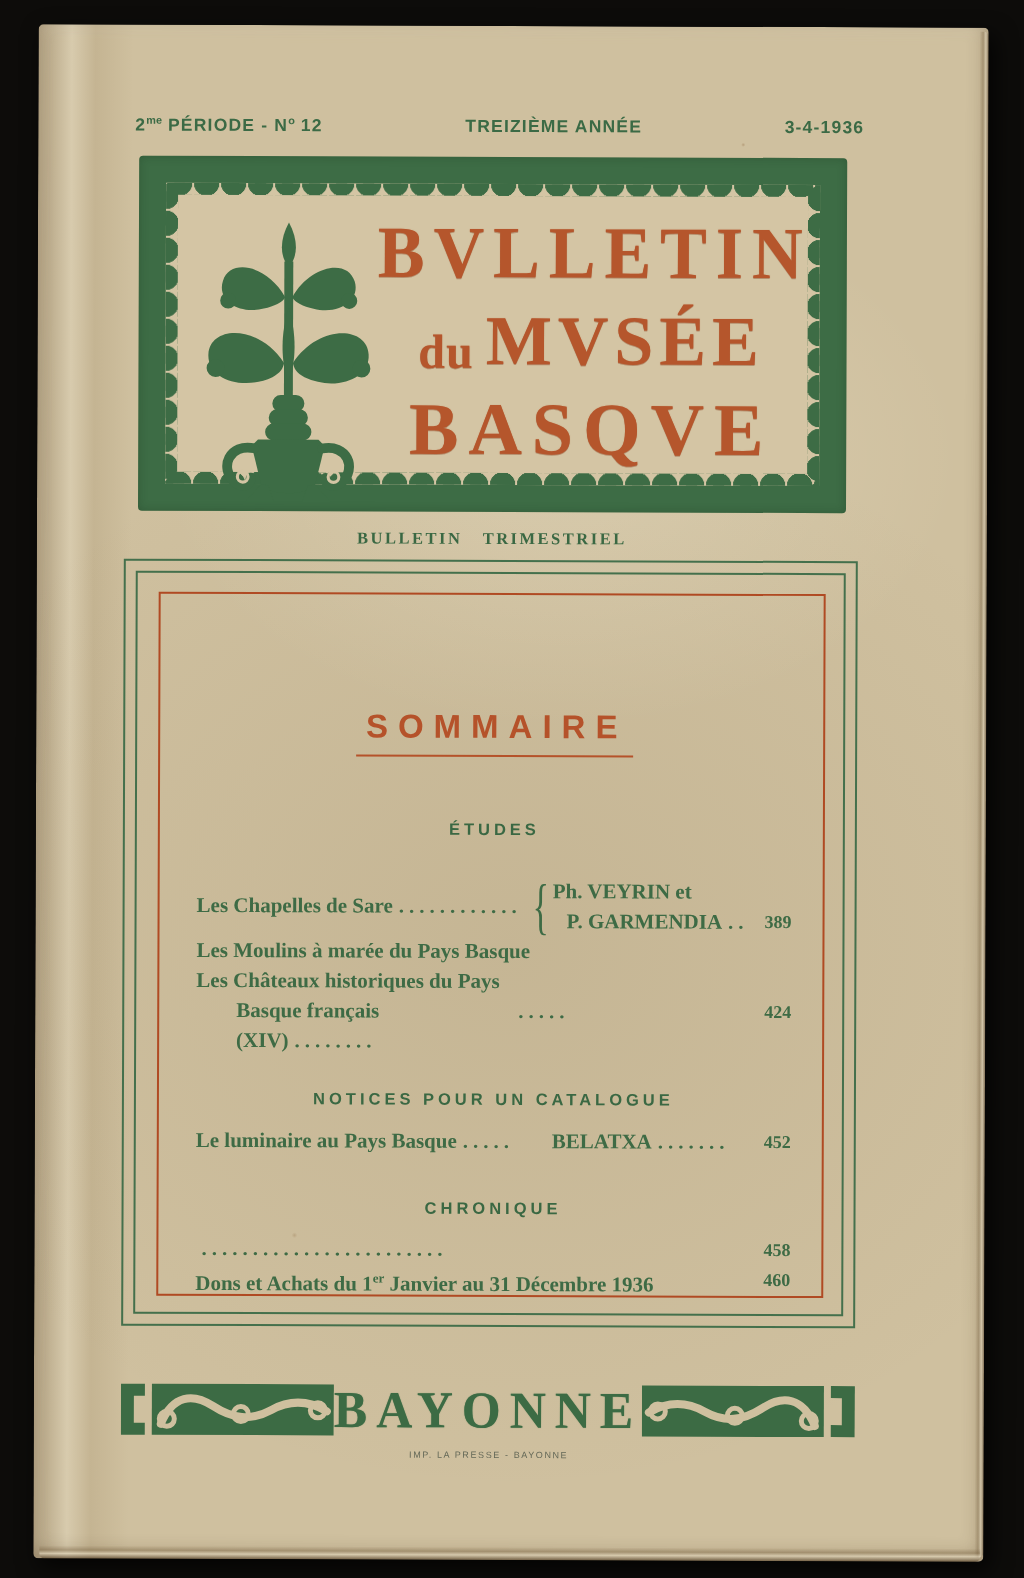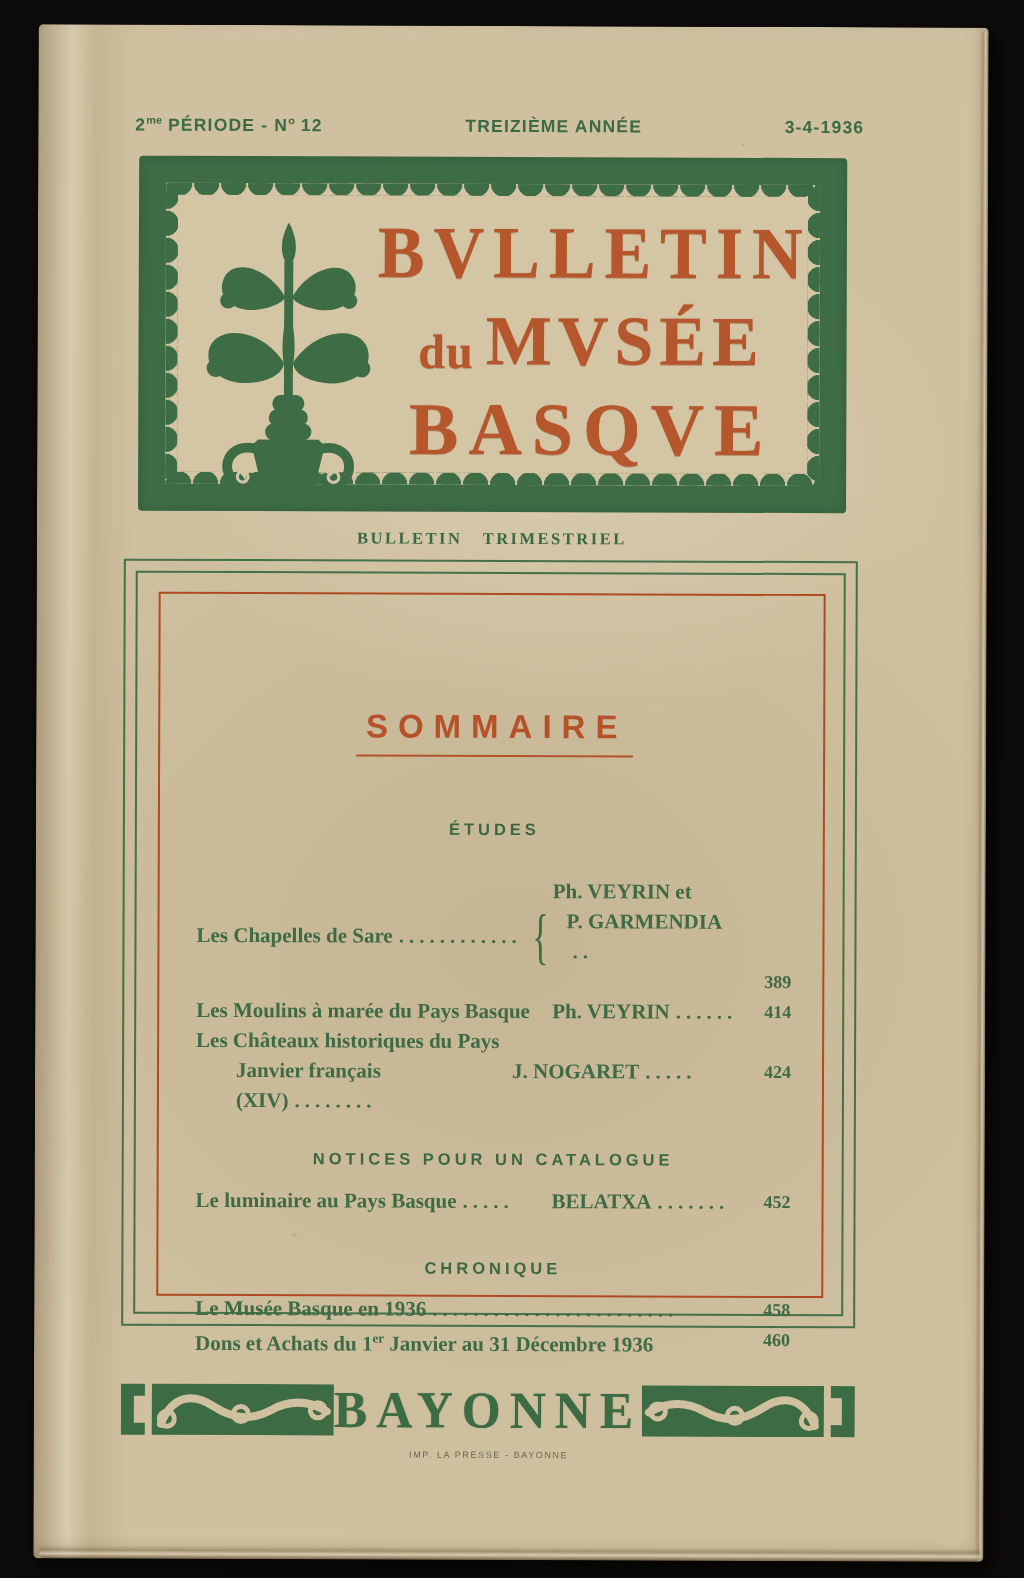--- a/index.html
+++ b/index.html
@@ -105,21 +105,21 @@
   .t-col{width:356px;flex:none;}
   .mid-col{flex:1;display:flex;}
   
   .e1{margin-top:37px;align-items:center;}
   .e1-title{width:330px;flex:none;}
   .brace{
     flex:none;width:26px;font-weight:400;font-size:62px;line-height:58px;color:#3e6b45;
     transform:scaleX(.55);text-align:center;
   }
   .e1-authors{flex:1;}
-  .a-line2{display:flex;padding-left:14px;flex-direction:column;}
+  .a-line2{display:flex;padding-left:14px;}
   .e3-line2{padding-left:40px;width:316px;box-sizing:border-box;}
   .lum{margin-top:17px;}
   .c-row{margin-top:0;}
   .c-first{margin-top:16px;}
   
   .banner{
     position:absolute;left:87px;top:1356px;width:734px;height:56px;
     display:flex;align-items:center;justify-content:space-between;
   }
   .ornament{width:213px;height:53px;flex:none;}
@@ -212,34 +212,28 @@
               <div class="a-line2">
                   <span>P. GARMENDIA</span>
                   <span class="dots">..</span>
                   <span class="pagenum">389</span>
                 </div>
             </div>
           </div>
 
           <div class="toc-row">
             <span class="t-col">Les Moulins à marée du Pays Basque</span>
-            <span class="mid-col">
-                <span>Ph. VEYRIN</span>
-                <span class="dots">......</span>
-                <span class="pagenum">414</span>
-              </span>
           </div>
 
           <div class="toc-row">
             <span>Les Châteaux historiques du Pays</span>
           </div>
           <div class="toc-row">
-            <span class="t-col e3-line2"><span>Janvier français (XIV)</span><span class="dots">........</span></span>
+            <span class="t-col e3-line2"><span>Basque français (XIV)</span><span class="dots">........</span></span>
             <span class="mid-col">
-                <span>J. NOGARET</span>
                 <span class="dots">.....</span>
                 <span class="pagenum">424</span>
               </span>
           </div>
         </div>
 
         <div class="sec-head notices">NOTICES POUR UN CATALOGUE</div>
 
         <div class="toc-body">
           <div class="toc-row lum">
@@ -249,21 +243,20 @@
                 <span class="dots">.......</span>
                 <span class="pagenum">452</span>
               </span>
           </div>
         </div>
 
         <div class="sec-head chronique">CHRONIQUE</div>
 
         <div class="toc-body">
           <div class="toc-row c-row c-first">
-            <span>Le Musée Basque en 1936</span>
             <span class="dots">........................</span>
             <span class="pagenum">458</span>
           </div>
           <div class="toc-row c-row">
             <span><span>Dons et Achats du 1</span><span class="sup">er</span><span> Janvier au 31 Décembre 1936</span></span>
             <span class="pagenum">460</span>
           </div>
         </div>
 
       </div>

